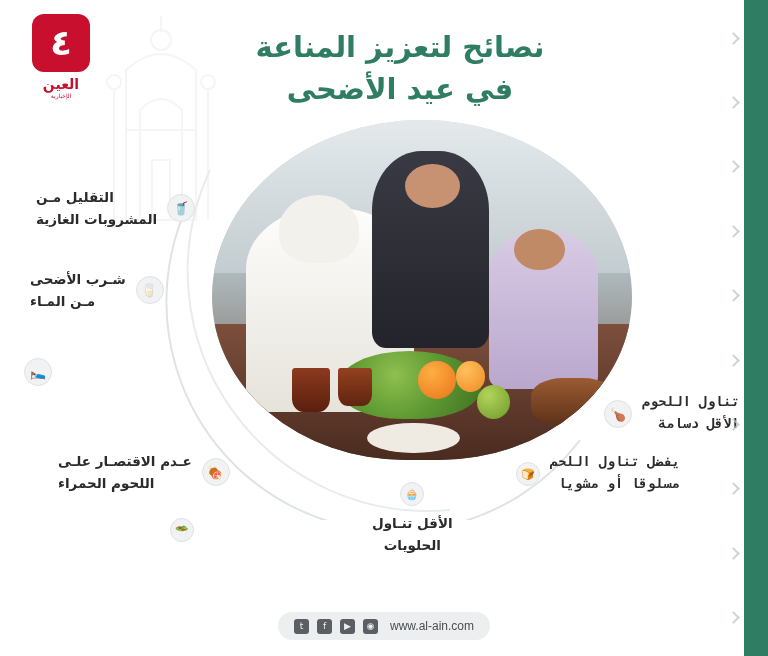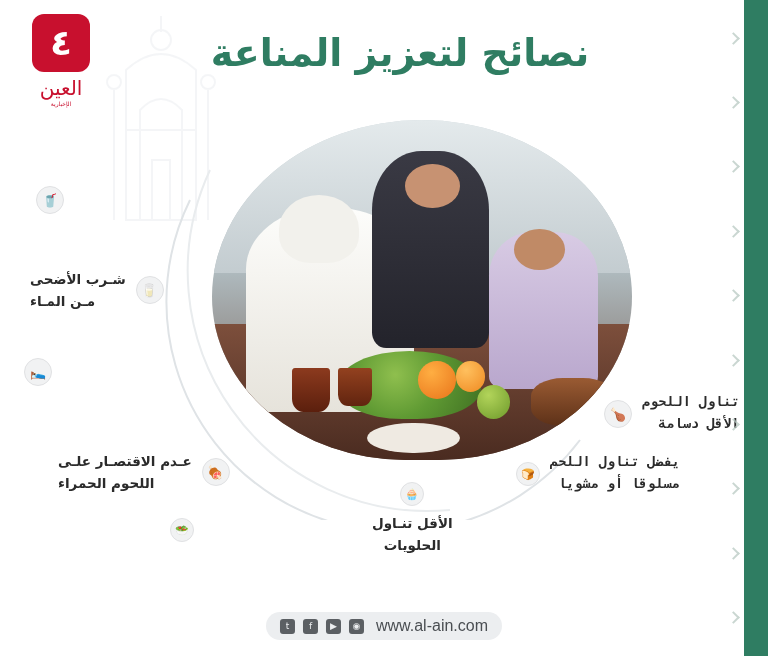--- a/index.html
+++ b/index.html
@@ -63,37 +63,37 @@
     background: #c8102e;
     color: #fff;
     display: flex; align-items: center; justify-content: center;
     font-size: 36px; font-weight: bold;
     font-family: "DejaVu Sans", sans-serif;
     line-height: 1;
   }
   .logo-text {
     margin-top: 4px;
     color: #c8102e;
-    font-size: 20px; font-weight: normal;
+    font-size: 14px; font-weight: bold;
   }
   .logo-sub {
     color: #c8102e;
     font-size: 6px;
     letter-spacing: .4px;
   }
 
   
   .title {
     position: absolute;
     top: 26px; left: 200px;
     width: 400px;
     text-align: center;
     color: #2f7d62;
     font-weight: bold;
-    font-size: 38px;
+    font-size: 29px;
     line-height: 1.45;
     direction: rtl;
   }
   .title .l2 { display: block; }
 
   
   .photo-wrap {
     position: absolute;
     left: 212px; top: 120px;
     width: 420px; height: 340px;
@@ -237,21 +237,21 @@
   .footer .soc {
     width: 15px; height: 15px;
     border-radius: 3px;
     background: #5b5f63;
     color: #eceef0;
     font-size: 9px;
     display: flex; align-items: center; justify-content: center;
   }
   .footer .url {
     color: #4a4e52;
-    font-size: 16px;
+    font-size: 12px;
     font-family: "Liberation Sans", sans-serif;
     margin-left: 4px;
   }
 </style>
 </head>
 <body>
 
 <div id="infographic">
 
   <svg class="mosque" viewBox="0 0 130 220">
@@ -269,20 +269,21 @@
   </svg>
 
   <div class="logo">
     <div class="logo-mark">٤</div>
     <div class="logo-text">العين</div>
     <div class="logo-sub">الإخبارية</div>
   </div>
 
   <div class="title">
     <span>نصائح لتعزيز المناعة</span>
+    <span class="l2">في عيد الأضحى</span>
   </div>
 
   <div class="photo-wrap">
     <div class="photo-shield">
       <div class="ph-sky"></div>
       <div class="ph-table"></div>
       <div class="ph-man"></div>
       <div class="ph-man-head"></div>
       <div class="ph-woman"></div>
       <div class="ph-woman-face"></div>
@@ -299,20 +300,22 @@
     </div>
   </div>
 
   <svg class="arc-ring" viewBox="0 0 470 380">
     <path d="M40 60 A 230 230 0 0 0 430 300" fill="none" stroke="#dfe3e6" stroke-width="2"></path>
     <path d="M60 30 A 240 240 0 0 0 300 370" fill="none" stroke="#e9ecee" stroke-width="2"></path>
   </svg>
 
   <div class="tip tip-left" id="tip-soda">
     <span class="bubble">🥤</span>
+    <span class="tip-text">التقليل مـن
+المشروبات الغازية</span>
   </div>
 
   <div class="tip tip-left" id="tip-water">
     <span class="bubble">🥛</span>
     <span class="tip-text">شـرب الأضحى
 مـن المـاء</span>
   </div>
 
   <div class="tip tip-left" id="tip-sleep">
     <span class="bubble">🛌</span>

